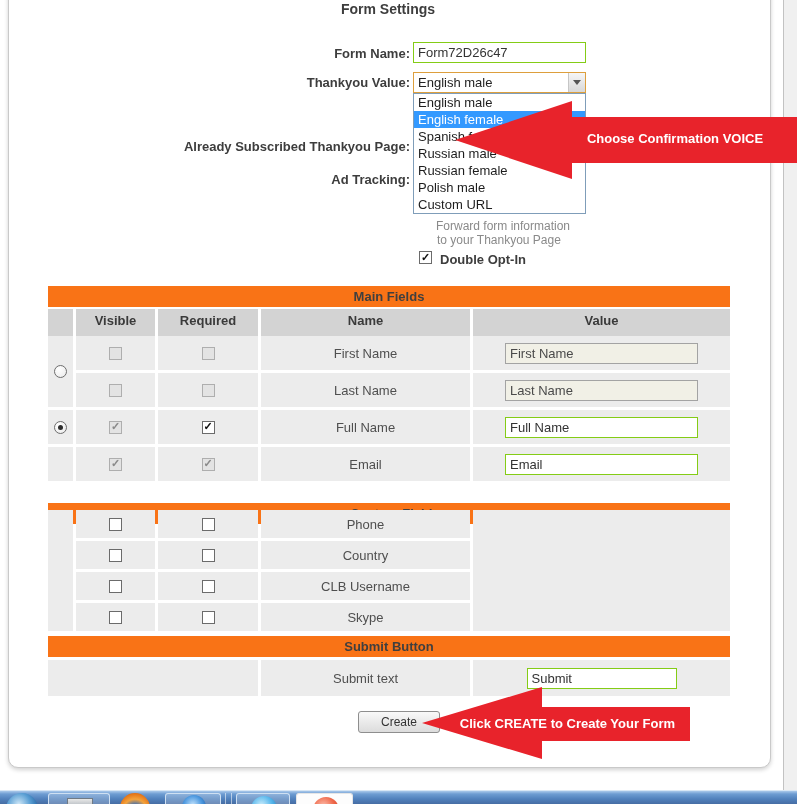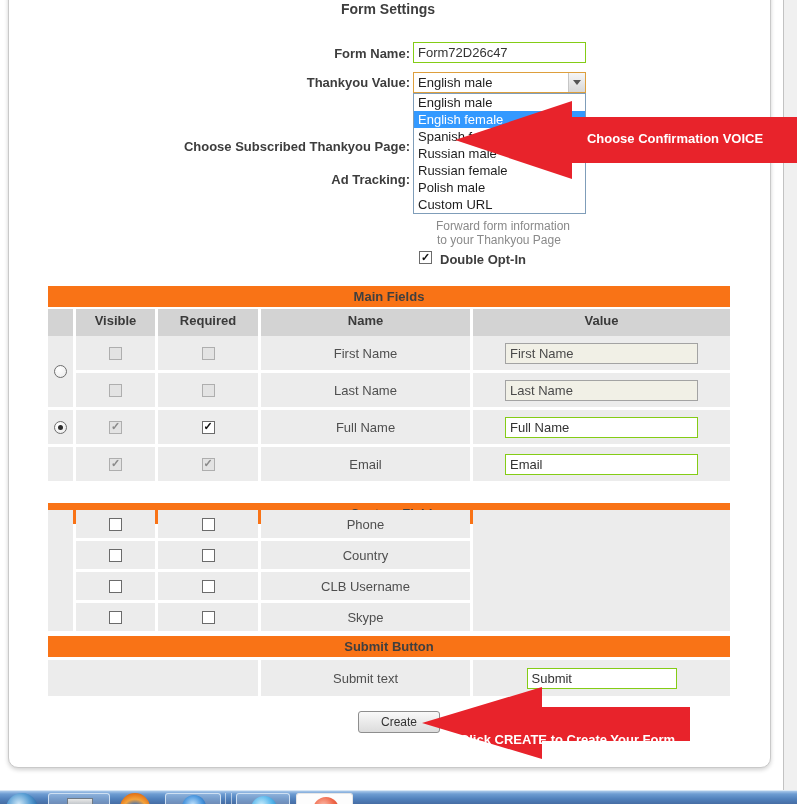--- a/index.html
+++ b/index.html
@@ -110,21 +110,21 @@
     <div class="opt">Russian female</div>
     <div class="opt">Polish male</div>
     <div class="opt">Custom URL</div>
   </div>
 
   <svg class="abs arrow" style="left:450px;top:95px;" width="347" height="90" viewBox="0 0 347 90">
     <polygon points="5,45 122,6 122,22 347,22 347,68 122,68 122,84" fill="#e8232b"></polygon>
   </svg>
   <div class="abs arrow-text" style="left:575px;top:131px;width:200px;font-size:13px;">Choose Confirmation VOICE</div>
 
-  <div class="abs flabel" style="left:100px;top:139px;width:310px;">Choose Subscribed Thankyou Page:</div>
+  <div class="abs flabel" style="left:100px;top:139px;width:310px;">Already Subscribed Thankyou Page:</div>
   <div class="abs flabel" style="left:150px;top:172px;width:260px;">Ad Tracking:</div>
 
   <div class="abs note" style="left:436px;top:219px;">Forward form information</div>
   <div class="abs note" style="left:437px;top:233px;">to your Thankyou Page</div>
 
   <span class="abs cb checked" style="left:419px;top:251px;"></span>
   <div class="abs" style="left:440px;top:252px;font-weight:bold;">Double Opt-In</div>
 
   <div class="abs bar" style="top:286px;">Main Fields</div>
 
@@ -247,21 +247,21 @@
     </div>
   <div class="abs cell" style="left:473px;top:660px;width:257px;height:36px;">
     <input class="txt-input" style="width: 150px;" value="Submit">
     </div>
 
   <button id="create-btn" class="abs">Create</button>
 
   <svg class="abs arrow" style="left:422px;top:685px;" width="268" height="77" viewBox="0 0 268 77">
     <polygon points="0,38 120,2 120,22 268,22 268,56 120,56 120,74" fill="#e8232b"></polygon>
   </svg>
-  <div class="abs arrow-text" style="left:450px;top:716px;width:235px;font-size:13px;margin-top:16px;">Click CREATE to Create Your Form</div>
+  <div class="abs arrow-text" style="left:450px;top:716px;width:235px;font-size:13px;">Click CREATE to Create Your Form</div>
 
   <div id="taskbar" class="abs">
     <span class="tb-icon" style="left:6px;top:2px;width:32px;height:32px;
       background:radial-gradient(circle at 40% 35%, #cfe7f7, #5a9fd4 40%, #1f5fa0 75%, #123d6e);"></span>
     <span class="tb-btn" style="left:48px;width:62px;">
       <span style="position:absolute;left:18px;top:4px;width:26px;height:12px;
         background:linear-gradient(180deg,#e8e8e8,#9fa8b0);border:1px solid #707a84;"></span>
     </span>
     <span class="tb-icon" style="left:120px;top:2px;width:30px;height:30px;
       background:radial-gradient(circle at 50% 62%, #3b6eb5 28%, #f4a33c 52%, #e06a10 80%);"></span>

